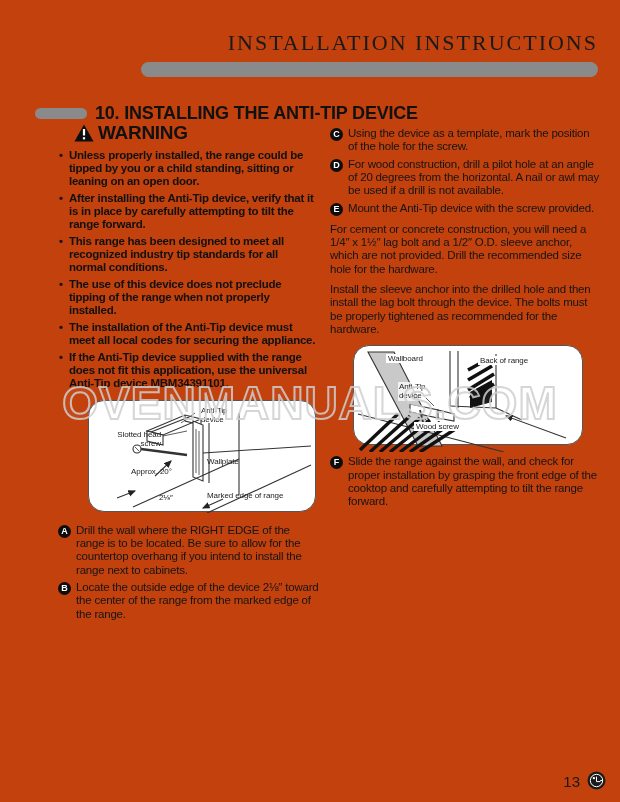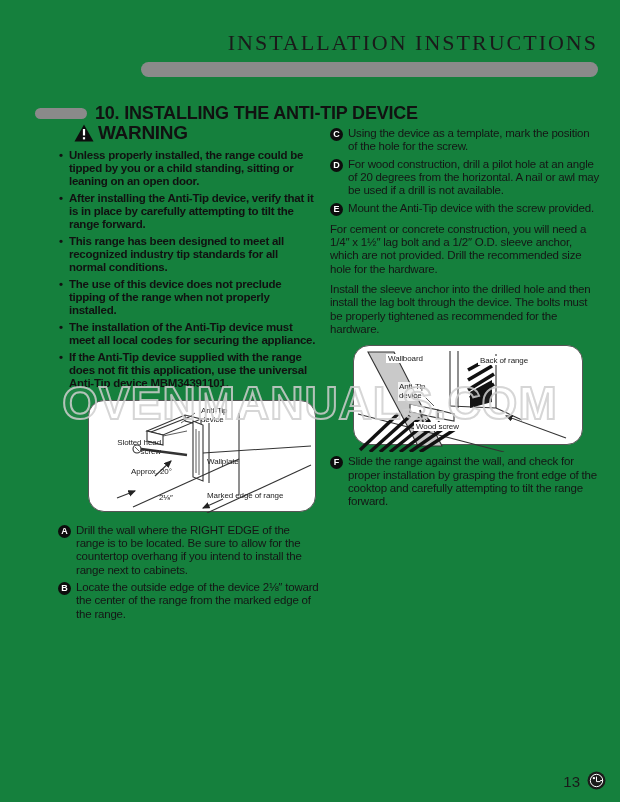--- a/index.html
+++ b/index.html
@@ -1,19 +1,19 @@
 <!DOCTYPE html>
 <html><head>
 <meta charset="utf-8">
 <style>
   * { margin:0; padding:0; box-sizing:border-box; }
   html,body { background:#e9e9e9; }
   .page {
     position:relative; width:620px; height:802px; margin:0 auto;
-    background:#15803d; overflow:hidden; color:#111;
+    background:#c2410c; overflow:hidden; color:#111;
     font-family:"Liberation Sans", sans-serif;
   }
   
   .header-title {
     position:absolute; top:30px; right:22px;
     font-family:"Liberation Serif", serif;
     font-size:22px; letter-spacing:2px; color:#1a1a1a; font-weight:400;
   }
   .header-bar {
     position:absolute; top:62px; left:141px; width:457px; height:15px;
@@ -136,21 +136,21 @@
           <line x1="74" y1="35" x2="98" y2="30" stroke-width="0.8"></line>
 
           <line x1="150" y1="58" x2="44" y2="106"></line>
           <line x1="222" y1="64" x2="118" y2="112"></line>
           <line x1="28" y1="97" x2="46" y2="90" marker-end="url(#ah1)"></line>
           <line x1="134" y1="98" x2="114" y2="107" marker-end="url(#ah1)"></line>
         </g>
       </svg>
       <div class="dlabel" style="left:112px; top:5px;">Anti-Tip
 device</div>
-      <div class="dlabel right" style="left:8px; top:29px; width:64px;margin-top:8px;">Slotted head
+      <div class="dlabel right" style="left:8px; top:29px; width:64px;">Slotted head
 screw</div>
       <div class="dlabel" style="left:118px; top:56px;">Wallplate</div>
       <div class="dlabel" style="left:42px; top:66px;">Approx. 20°</div>
       <div class="dlabel" style="left:70px; top:92px;">2⅛″</div>
       <div class="dlabel" style="left:118px; top:90px;">Marked edge of range</div>
     </div>
 
     <div class="step">
       <div class="badge">A</div>
       <div class="step-text">Drill the wall where the RIGHT EDGE of the range is to be located. Be sure to allow for the countertop overhang if you intend to install the range next to cabinets.</div>

